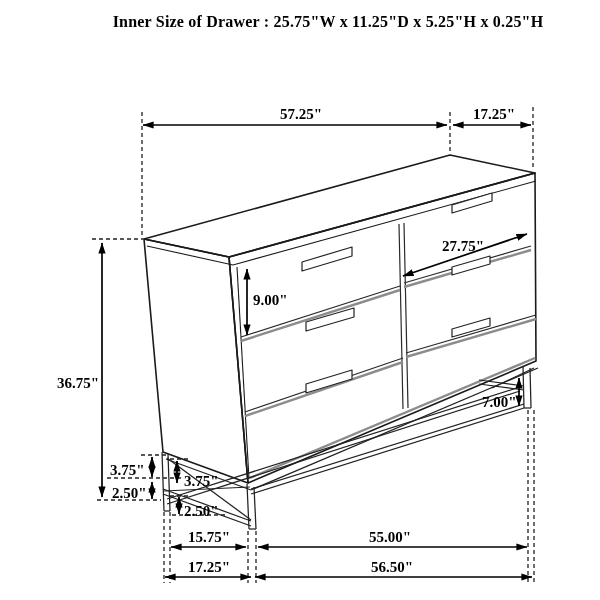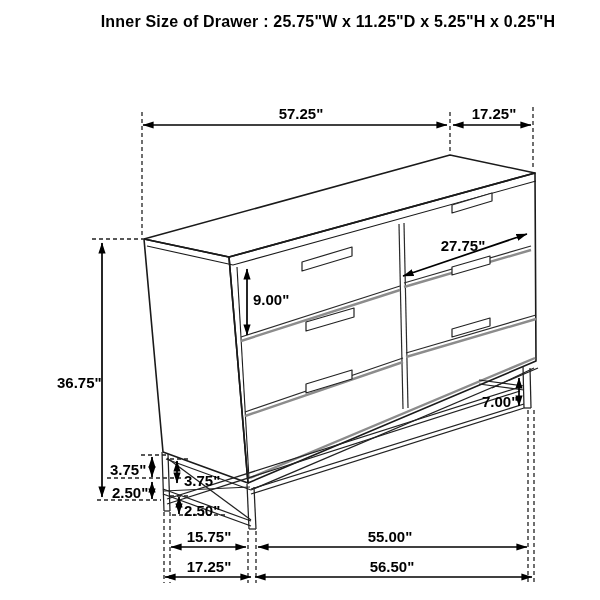--- a/index.html
+++ b/index.html
@@ -4,21 +4,21 @@
 <style>
   :root{
     --line:#1a1a1a;
     --shadow:#8c8c8c;
     --bg:#ffffff;
   }
   html,body{
     margin:0;padding:0;width:600px;height:600px;background:var(--bg);
     font-family:"Liberation Sans", sans-serif;
   }
-  .stage{position:relative;width:600px;height:600px;background:var(--bg);overflow:hidden;}
+  .stage{position:relative;width:600px;height:600px;background:var(--bg);overflow:hidden;font-family:Liberation Serif, serif;}
   svg{display:block}
   .outline{fill:none;stroke:var(--line);stroke-width:1.6;stroke-linejoin:round;}
   .thin{fill:none;stroke:var(--line);stroke-width:1.1;}
   .sep-dark{fill:none;stroke:#2a2a2a;stroke-width:1.2;}
   .sep-gray{fill:none;stroke:var(--shadow);stroke-width:2.4;}
   .frame{fill:none;stroke:#222;stroke-width:1.25;}
   .handle{fill:#fff;stroke:#222;stroke-width:1.2;stroke-linejoin:round;}
   .dash{fill:none;stroke:#222;stroke-width:1.3;stroke-dasharray:4 3;}
   .dim{fill:none;stroke:#000;stroke-width:1.7;}
   .dim-label{fill:#000;font-size:15px;font-weight:700;}

